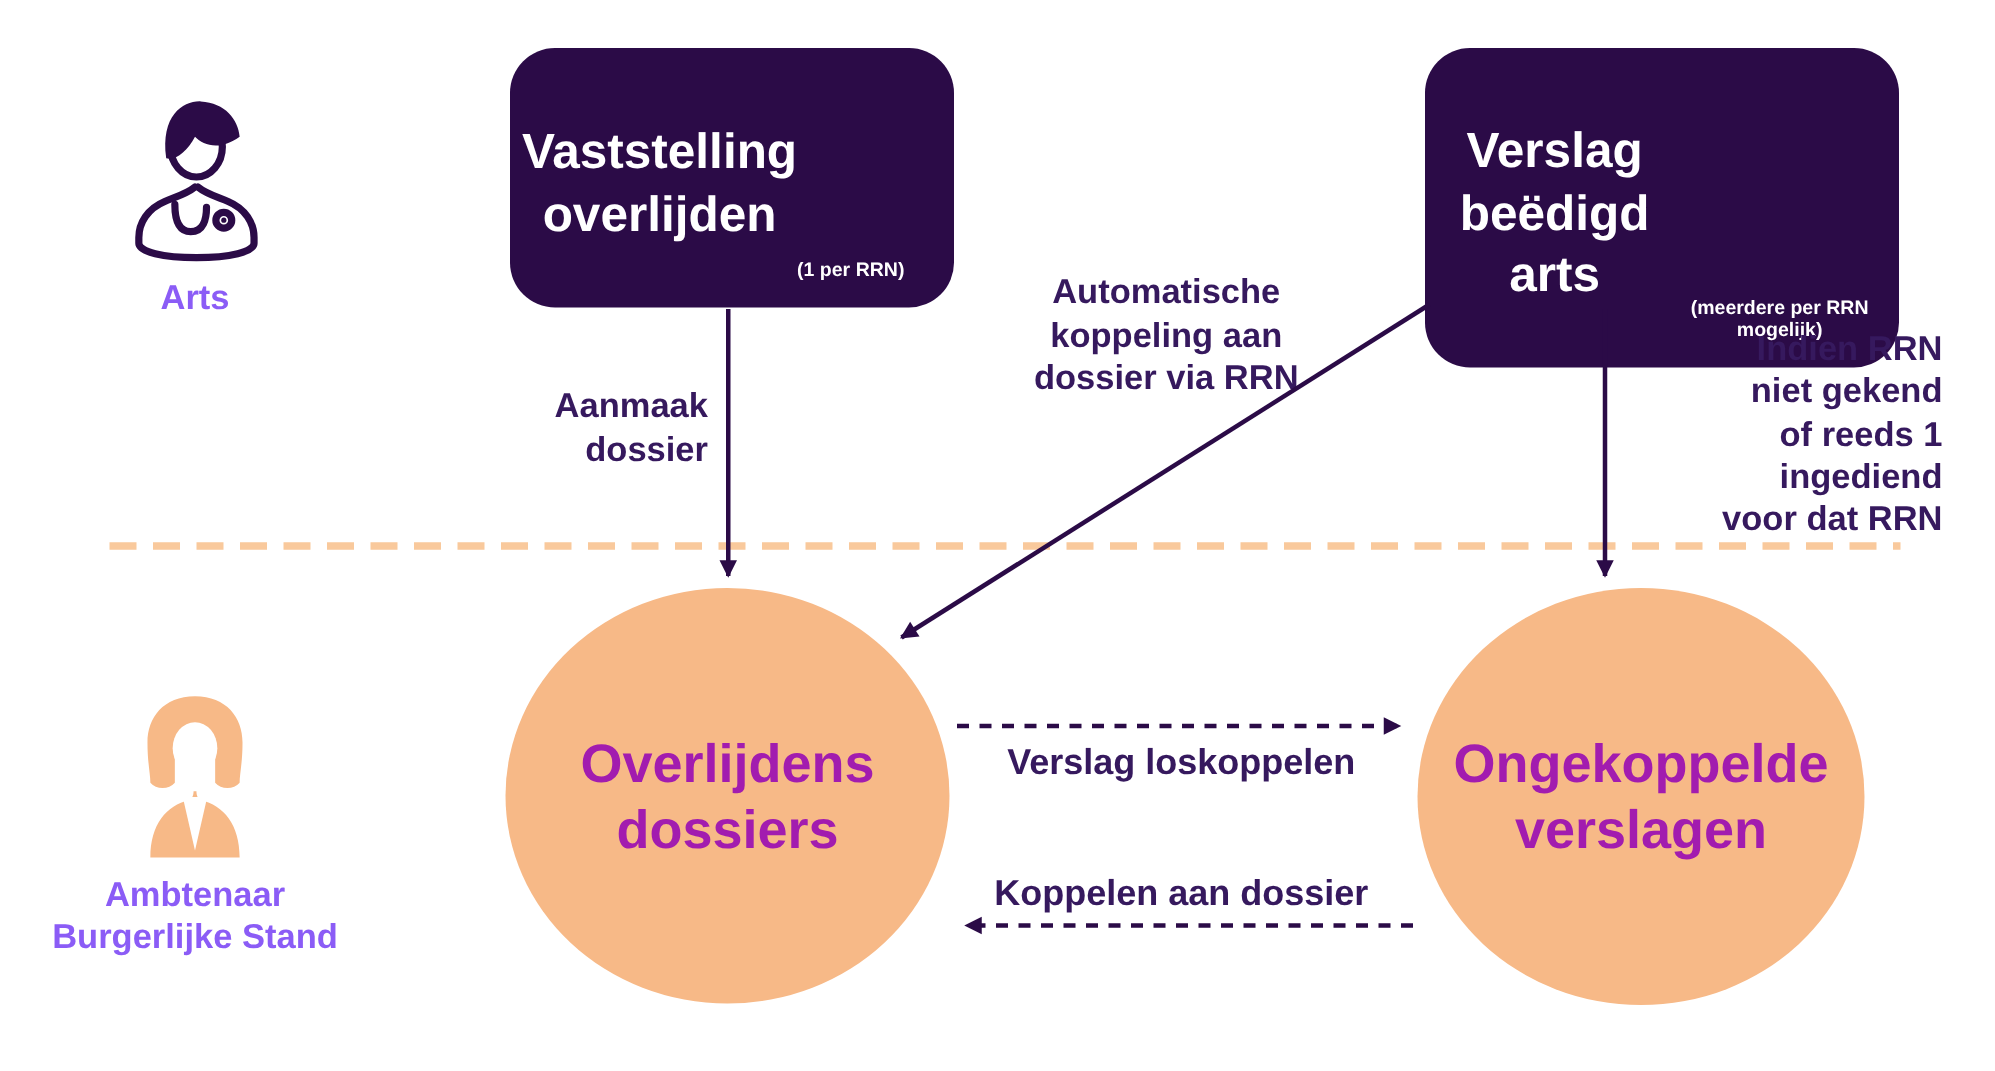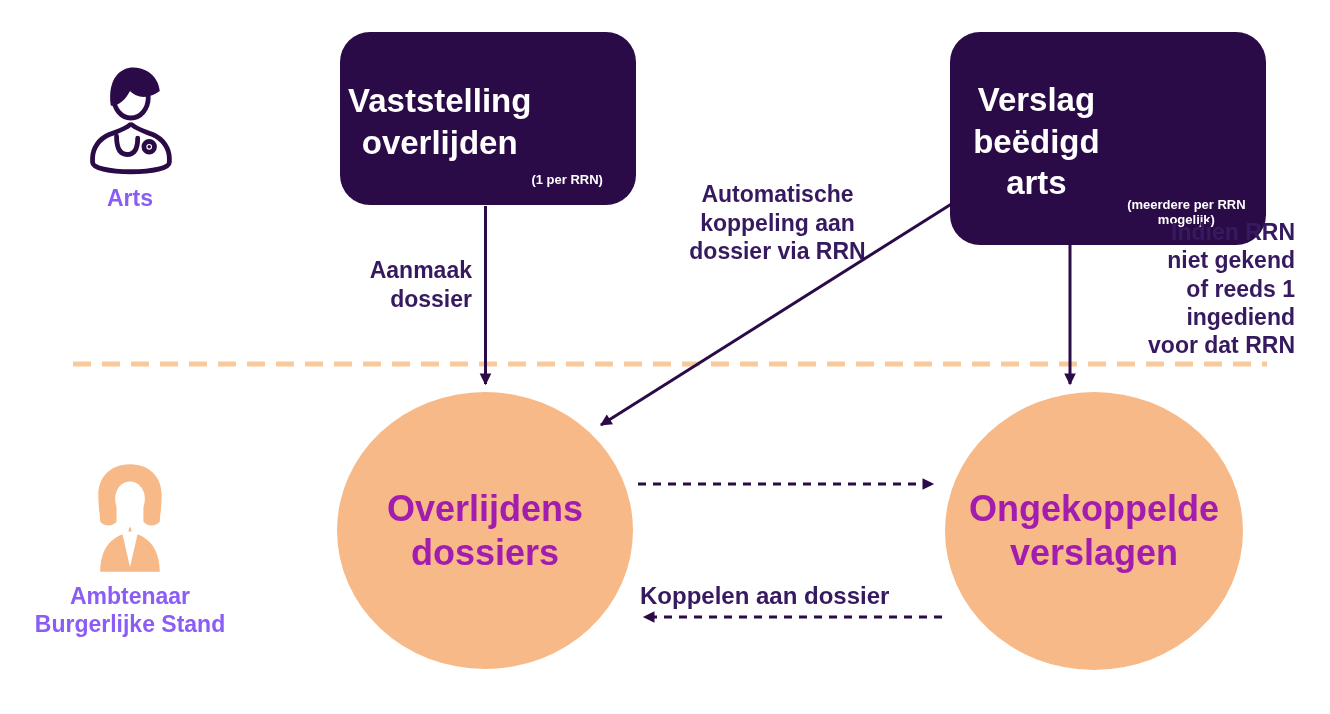--- a/index.html
+++ b/index.html
@@ -42,21 +42,21 @@
   .circle-right{left:945px;top:392px;width:298px;height:278px;}
 
   
   .edge-label{
     position:absolute;color:#36195e;font-weight:700;font-size:23px;line-height:1.24;
   }
   .label-aanmaak{left:300px;top:256px;width:172px;text-align:right;}
   .label-automatische{left:660px;top:152px;width:235px;text-align:center;margin-top:28px;}
   .label-indien{left:1095px;top:218px;width:200px;text-align:right;line-height:1.23;}
   .label-loskoppelen{left:640px;top:494px;width:295px;text-align:center;font-size:24px;}
-  .label-koppelen{left:640px;top:581px;width:295px;text-align:left;font-size:24px;}
+  .label-koppelen{left:640px;top:581px;width:295px;text-align:center;font-size:24px;}
 
   
   .overlay{position:absolute;left:0;top:0;z-index:5;pointer-events:none;}
   .icon-svg{display:block;}
 </style>
 </head>
 <body>
 
 <div class="canvas">
 
@@ -130,15 +130,16 @@
   <div class="edge-label label-aanmaak ml">Aanmaak
 dossier</div>
   <div class="edge-label label-automatische ml">Automatische
 koppeling aan
 dossier via RRN</div>
   <div class="edge-label label-indien ml">Indien RRN
 niet gekend
 of reeds 1
 ingediend
 voor dat RRN</div>
+  <div class="edge-label label-loskoppelen">Verslag loskoppelen</div>
   <div class="edge-label label-koppelen">Koppelen aan dossier</div>
 
 </div>
 
 </body></html>

